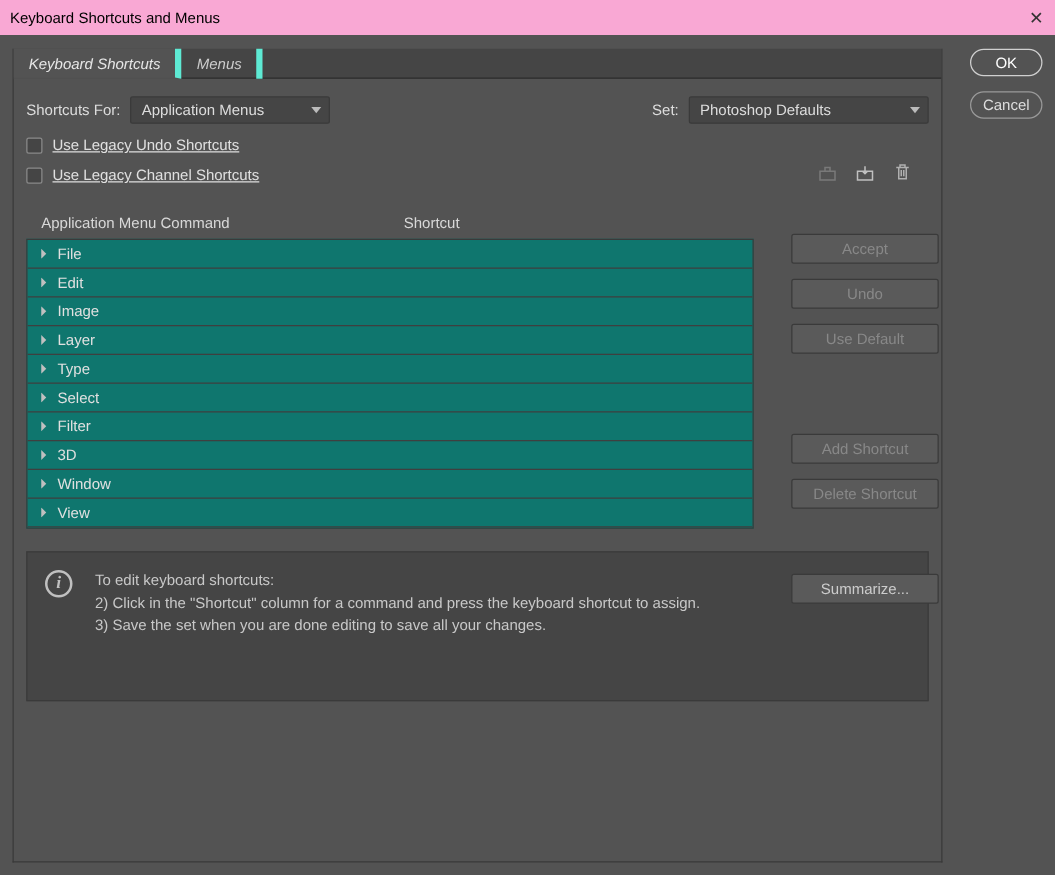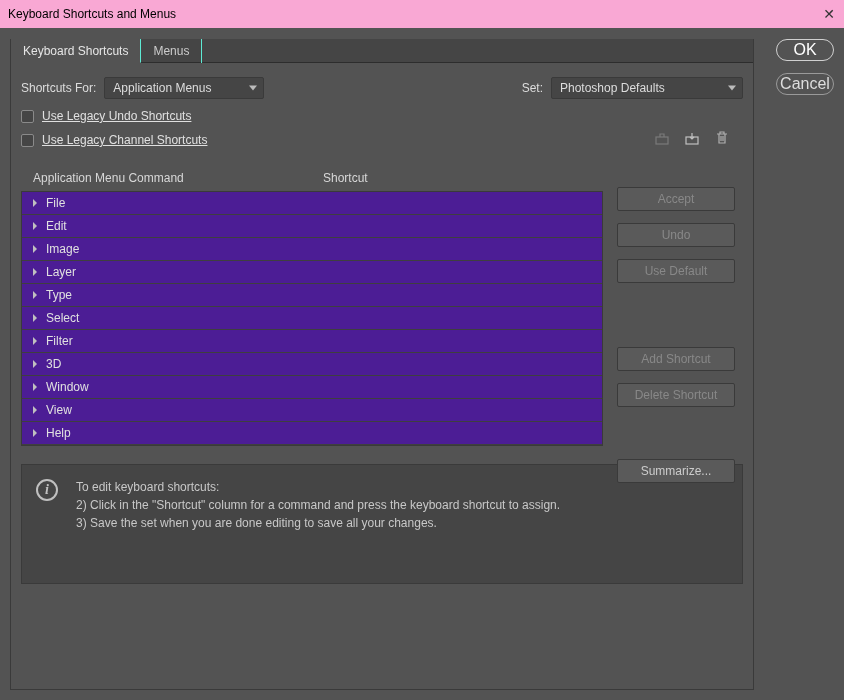--- a/index.html
+++ b/index.html
@@ -3,48 +3,48 @@
 <meta charset="utf-8">
 <style>
 * { box-sizing: border-box; margin: 0; padding: 0; font-family: -apple-system, "Segoe UI", Arial, sans-serif; }
 body { width: 844px; height: 700px; background: #535353; color: #e0e0e0; font-size: 12px; overflow: hidden; }
 .titlebar { height: 28px; background: #f9a8d4; display: flex; align-items: center; padding: 0 8px; color: #000; }
 .titlebar-title { flex: 1; font-size: 12px; }
 .close-x { width: 14px; height: 14px; display: flex; align-items: center; justify-content: center; cursor: pointer; font-size: 14px; color:#333;}
 .client { display: flex; padding: 11px 10px 10px 10px; height: calc(100% - 28px); }
 .main { flex: 1; background: #535353; border: 1px solid #3a3a3a; border-top:none; position: relative; display:flex; flex-direction:column; padding-bottom:10px;}
 .tabs { display: flex; height: 24px; background: #454545; border-bottom: 1px solid #2d2d2d; }
-.tab { padding: 0 12px; height: 24px; line-height: 24px; font-size: 12px; color: #ccc; border-right: 1px solid #5eead4; cursor: pointer; }
+.tab { padding: 0 12px; height: 24px; line-height: 24px; font-size: 12px; color: #ccc; border-right: 5px solid #5eead4; cursor: pointer; font-style: italic; }
 .tab.active { background: #535353; border-bottom: 1px solid #535353; margin-bottom:-1px; color:#e6e6e6; }
 .controls-row { display: flex; align-items: center; padding: 14px 10px 0 10px; gap: 8px; }
 .label { color: #ddd; }
 .select { height: 22px; background: #454545; border: 1px solid #3a3a3a; border-radius: 2px; color: #ddd; padding: 0 20px 0 8px; position: relative; min-width: 160px; display:flex; align-items:center; cursor:pointer;}
 .select .chev { position:absolute; right:6px; top:50%; transform:translateY(-50%); width:0;height:0;border-left:4px solid transparent;border-right:4px solid transparent;border-top:5px solid #bbb;}
 .row2 { display:flex; align-items:flex-start; padding:10px 10px 0 10px; gap:20px;text-decoration:underline;}
 .checkbox { width:13px;height:13px;border:1px solid #8a8a8a;background:#454545;border-radius:2px;cursor:pointer;}
 .chk-wrap { display:flex; align-items:center; gap:8px;}
 .icon-row { display:flex; gap:12px; justify-content:flex-end; padding:6px 22px 0 0; }
 .tool-icon { width:18px;height:18px; color:#b0b0b0; cursor:pointer; display:flex;align-items:center;justify-content:center;}
 .tool-icon.disabled{opacity:.5;cursor:default;}
 .table-area { margin: 18px 10px 0 10px; }
 .tbl-hdr { display:flex; height:26px; align-items:center; border-bottom:1px solid transparent; padding-left:12px;}
 .col1 { width:290px; color:#d8d8d8;}
 .col2 { flex:1; color:#d8d8d8;}
-.tbl-body { border:1px solid #3a3a3a; background:#4c1d95; max-height:260px; overflow:auto;}
+.tbl-body { border:1px solid #3a3a3a; background:#0f766e; max-height:260px; overflow:auto;}
 .tree-row { display:flex; align-items:center; height:23px; border-bottom:1px solid #3f3f3f; padding-left:8px; cursor:pointer;}
 .chevr { width:10px;height:10px;display:inline-flex;align-items:center;justify-content:center;margin-right:6px;}
 .chevr svg{width:8px;height:8px;fill:#c0c0c0;}
 .info-panel { margin:18px 10px 0 10px; background:#454545; border:1px solid #3a3a3a; padding:14px 18px 30px 14px; display:flex; gap:18px; min-height:120px;}
 .info-icon { width:22px;height:22px; border:2px solid #c0c0c0; border-radius:50%; display:flex;align-items:center;justify-content:center;color:#c0c0c0;font-weight:bold;font-style:italic;font-size:14px;font-family:Georgia,serif;}
 .info-text { color:#c8c8c8; line-height:1.4;}
 .info-text div{margin-bottom:1px;}
 .right-col { width:80px; padding-left:12px; display:flex; flex-direction:column; gap:12px; align-items:flex-end;}
-.btn { width:58px; height:22px; border:1px solid #9a9a9a; border-radius:11px; color:#ddd; background:transparent; display:flex;align-items:center;justify-content:center;cursor:pointer; font-size:16px;}
+.btn { width:58px; height:22px; border:1px solid #9a9a9a; border-radius:11px; color:#ddd; background:transparent; display:flex;align-items:center;justify-content:center;cursor:pointer; font-size:12px;}
 .btn.primary{border-color:#d0d0d0;color:#fff;}
-.side-buttons { position:absolute; right:18px; top:148px; width:118px; display:flex; flex-direction:column; gap:12px;}
+.side-buttons { position:absolute; right:2px; top:148px; width:118px; display:flex; flex-direction:column; gap:12px;}
 .sbtn { height:24px; background:#5a5a5a; border:1px solid #3a3a3a; border-radius:2px; color:#ccc; display:flex;align-items:center;justify-content:center;cursor:pointer; font-size:12px;}
 .sbtn.disabled { color:#888; cursor:default;}
 .gap{height:40px;}
 .spacer-small{height:28px;}
 .table-wrap{display:flex;}
 .table-left{flex:1;}
 .table-spacer{width:140px;}
 </style>
 </head>
 <body>
@@ -192,28 +192,20 @@
                 <span>Window</span>
               </div>
             <div class="tree-row">
                 <span class="chevr">
                   <svg viewBox="0 0 8 8">
                     <path d="M2 0l4 4-4 4z"></path>
                   </svg>
                 </span>
                 <span>View</span>
               </div>
-            <div class="tree-row">
-                <span class="chevr">
-                  <svg viewBox="0 0 8 8">
-                    <path d="M2 0l4 4-4 4z"></path>
-                  </svg>
-                </span>
-                <span>Help</span>
-              </div>
           </div>
         </div>
       </div>
       <div class="table-spacer"></div>
     </div>
 
     <div class="side-buttons">
       <div class="sbtn disabled">Accept</div>
       <div class="sbtn disabled">Undo</div>
       <div class="sbtn disabled">Use Default</div>

